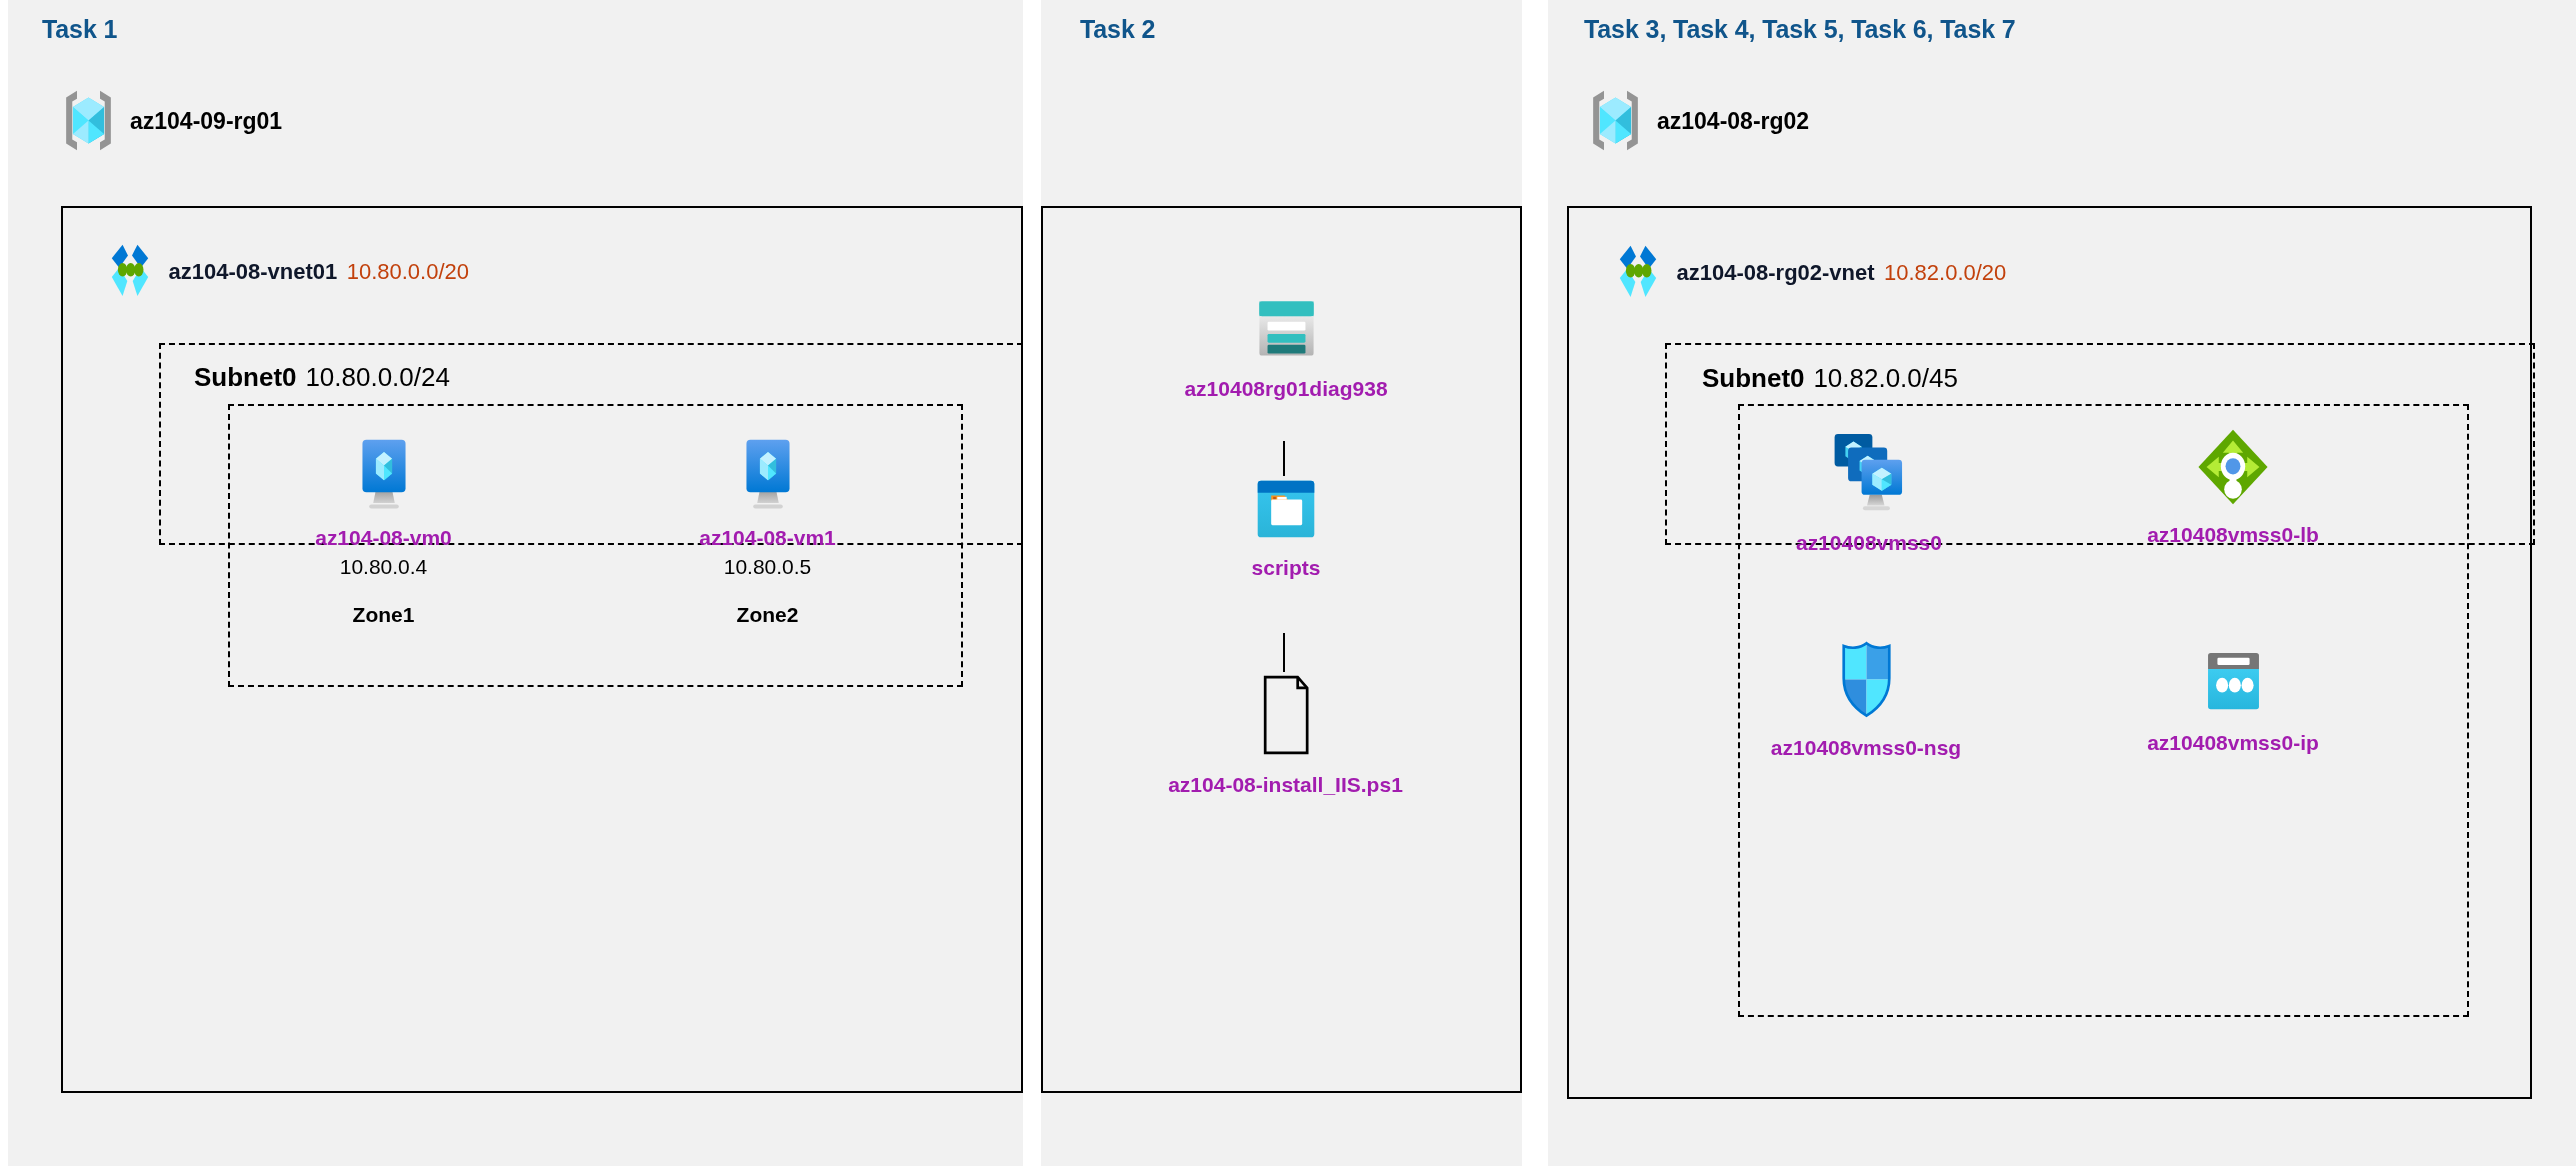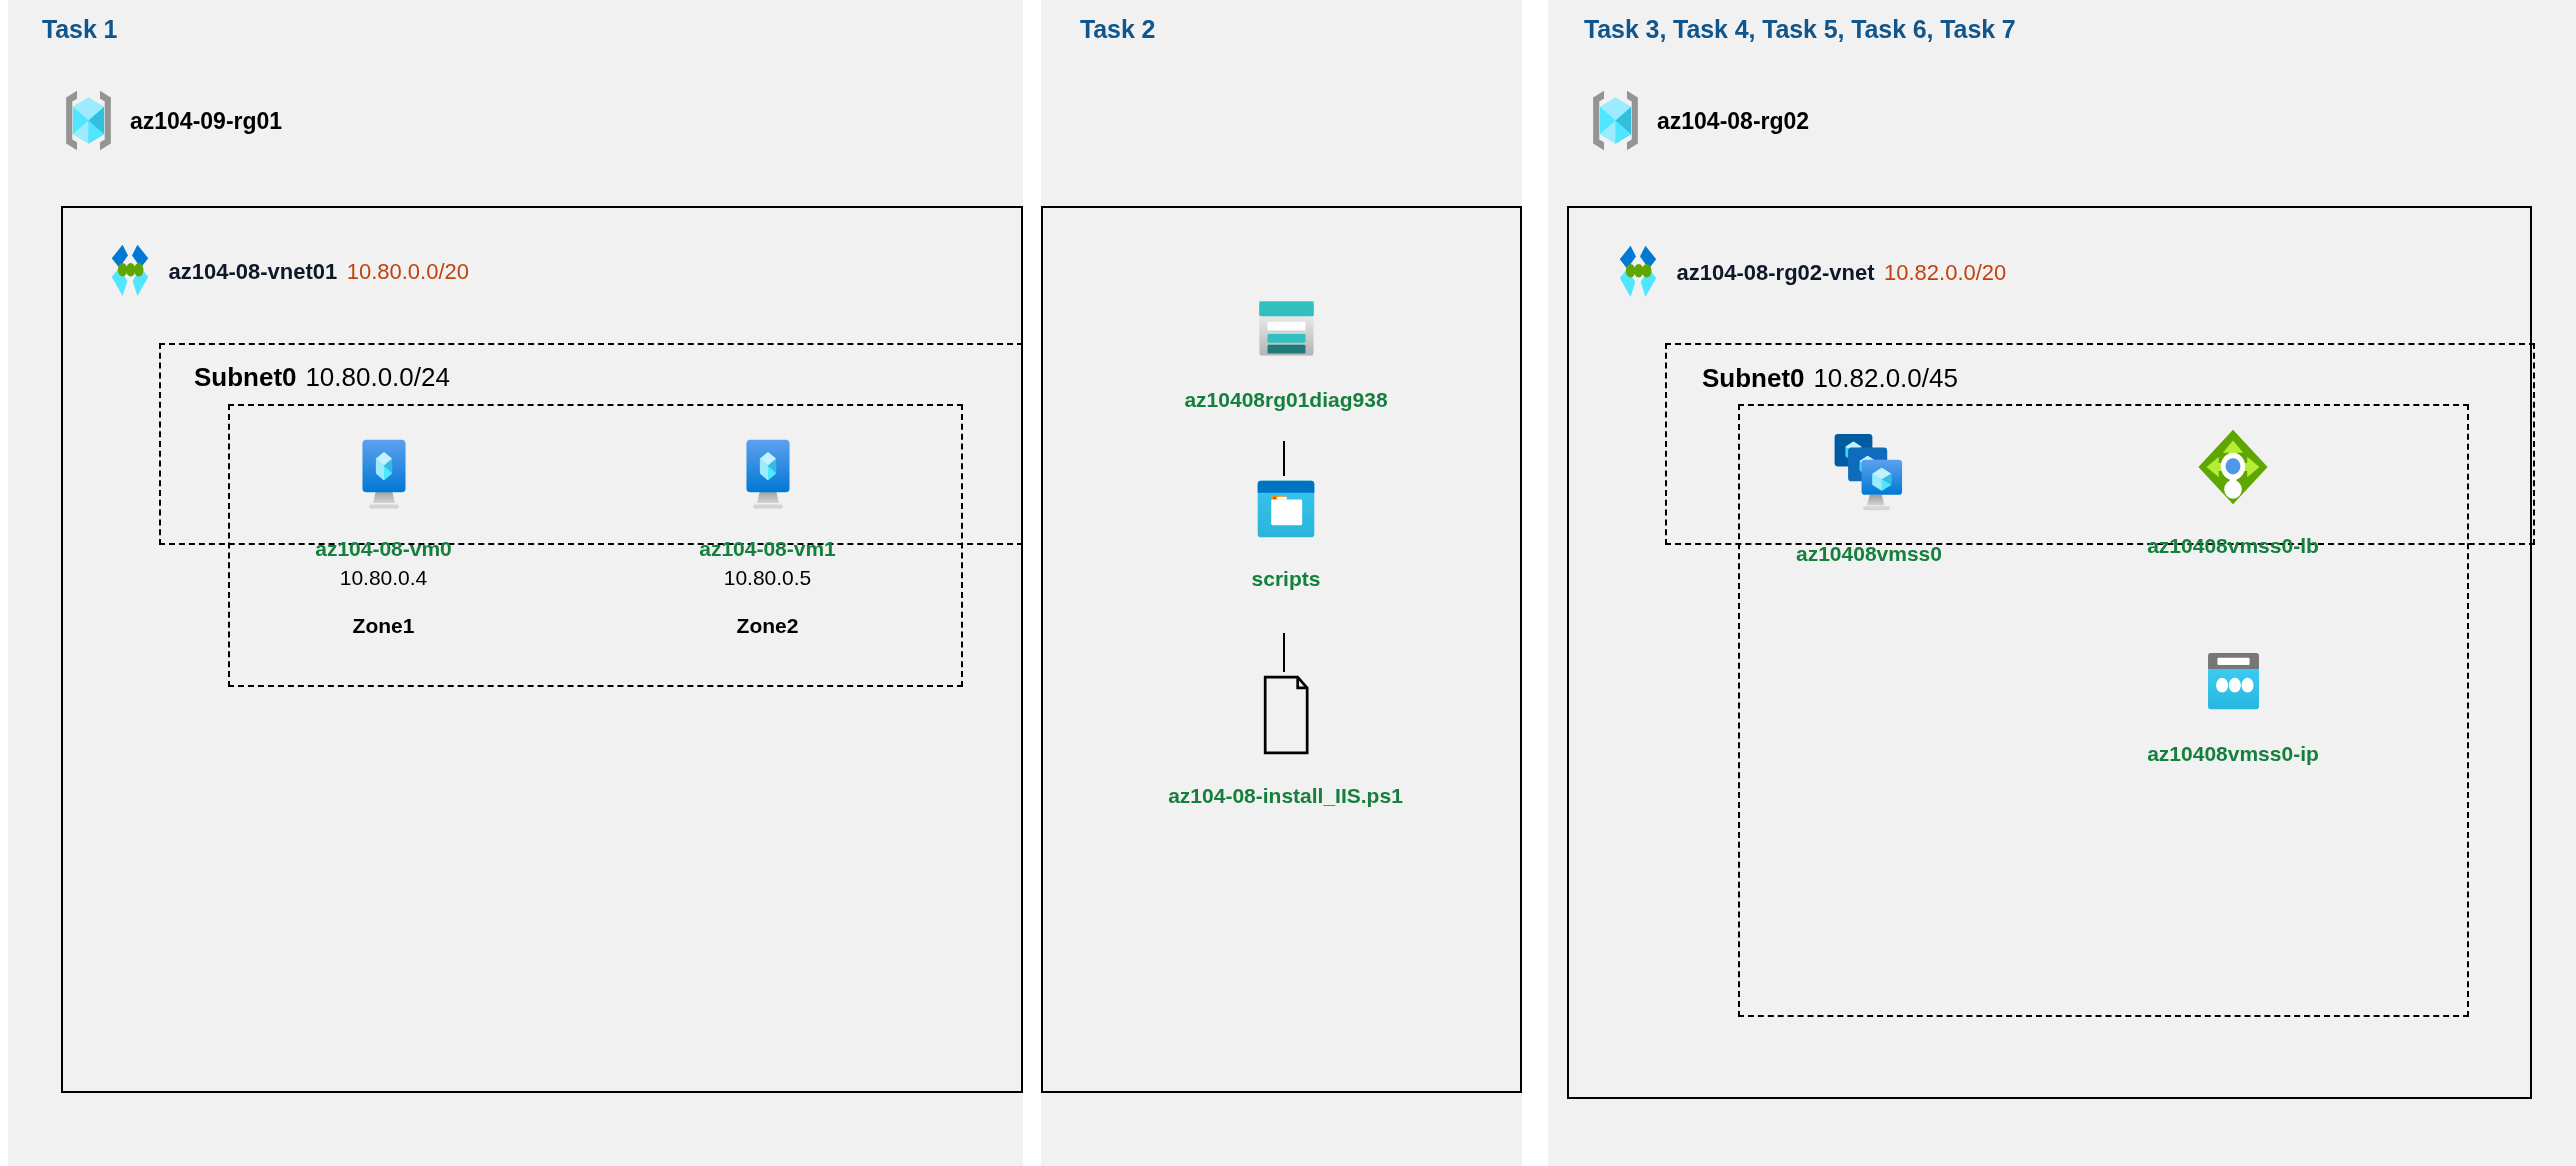--- a/index.html
+++ b/index.html
@@ -120,23 +120,23 @@
   .tile {
     position: absolute;
     display: flex;
     flex-direction: column;
     align-items: center;
     text-align: center;
   }
   .tile-name {
     font-size: 21px;
     font-weight: bold;
-    color: #15803d;
-    white-space: nowrap;
-    margin-top: 25px;
+    color: #a21caf;
+    white-space: nowrap;
+    margin-top: 14px;
   }
   .tile-sub {
     font-size: 21px;
     font-weight: normal;
     color: #000000;
     white-space: nowrap;
     margin-top: 5.4px;
   }
   .tile-zone {
     font-size: 21px;
@@ -439,20 +439,39 @@
 
           <rect x="54" y="58" width="10" height="32" fill="#ffffff"></rect>
           <ellipse cx="59" cy="58" rx="18" ry="20" fill="#ffffff"></ellipse>
           <ellipse cx="59" cy="92" rx="13" ry="14" fill="#ffffff"></ellipse>
           <ellipse cx="59" cy="58" rx="11" ry="12" fill="#5197e8"></ellipse>
         </svg>
       </span>
       <span class="tile-name">az10408vmss0-lb</span>
     </div>
 
+    <div class="tile" id="nsg-tile">
+      <span class="ico">
+        <svg width="67" height="81" viewBox="0 0 100 120">
+          <defs>
+            <clipPath id="shieldClip">
+              <path d="M50 6 C40 14 26 14 16 10 L16 58 C16 88 34 104 50 114 C66 104 84 88 84 58 L84 10 C74 14 60 14 50 6 Z"></path>
+            </clipPath>
+          </defs>
+          <g clip-path="url(#shieldClip)">
+            <rect x="0" y="0" width="50" height="60" fill="#50e6ff"></rect>
+            <rect x="50" y="0" width="50" height="60" fill="#3aa0e8"></rect>
+            <rect x="0" y="60" width="50" height="60" fill="#2f8ede"></rect>
+            <rect x="50" y="60" width="50" height="60" fill="#50e6ff"></rect>
+          </g>
+          <path d="M50 6 C40 14 26 14 16 10 L16 58 C16 88 34 104 50 114 C66 104 84 88 84 58 L84 10 C74 14 60 14 50 6 Z" fill="none" stroke="#0078d4" stroke-width="4"></path>
+        </svg>
+      </span>
+      <span class="tile-name">az10408vmss0-nsg</span>
+    </div>
 
     <div class="tile" id="ip-tile">
       <span class="ico">
         <svg width="67" height="65" viewBox="0 0 100 96">
           <defs>
             <linearGradient id="ipBody" x1="0" y1="0" x2="0" y2="1">
               <stop offset="0" stop-color="#3ccbf0"></stop>
               <stop offset="1" stop-color="#27b6dd"></stop>
             </linearGradient>
           </defs>

